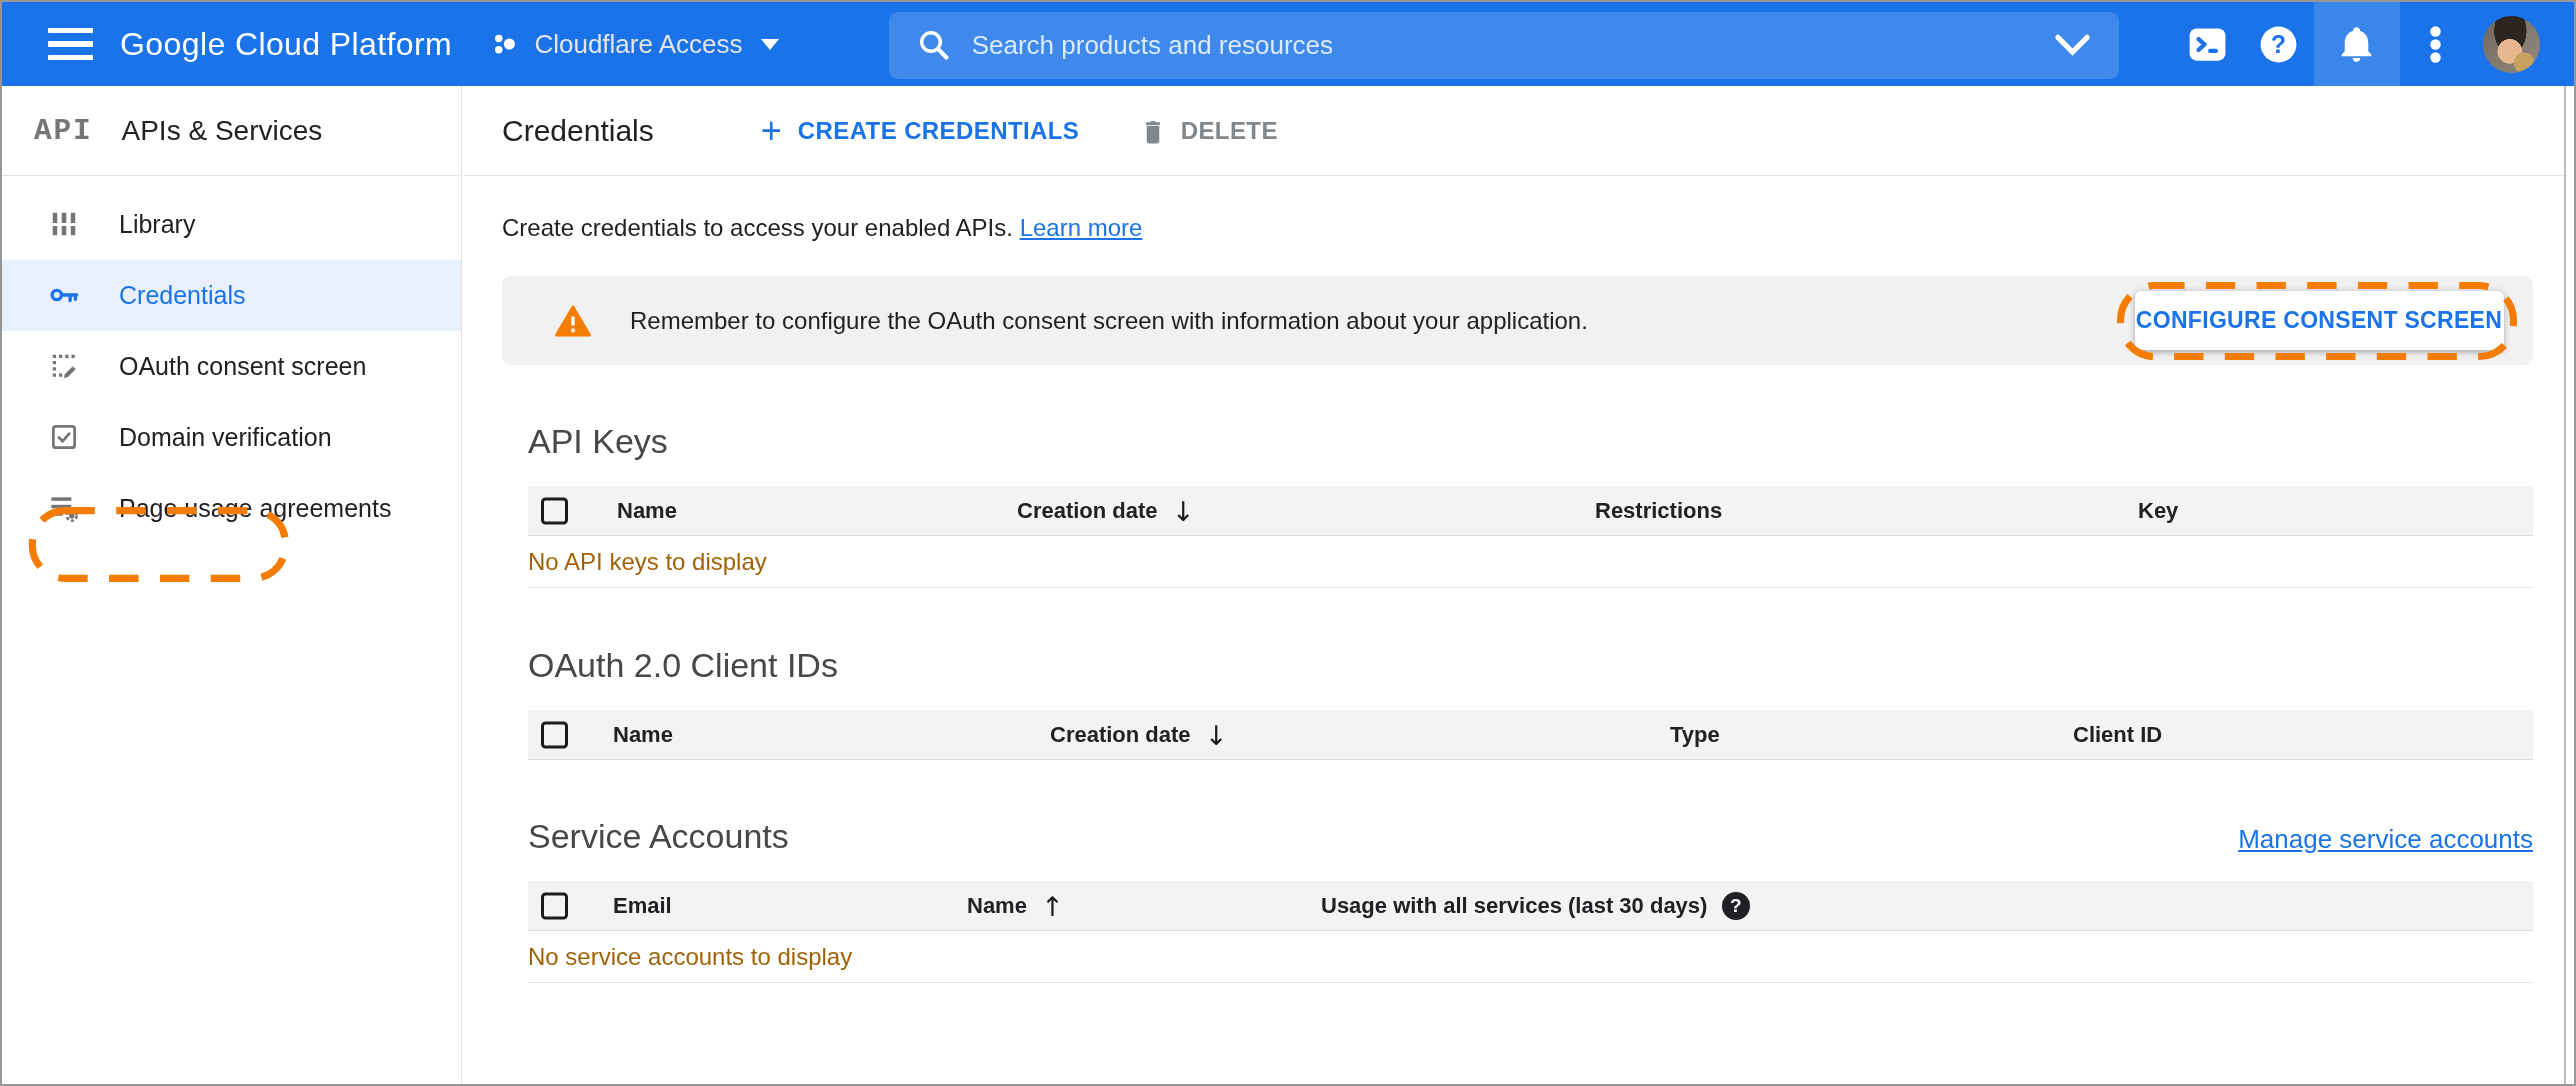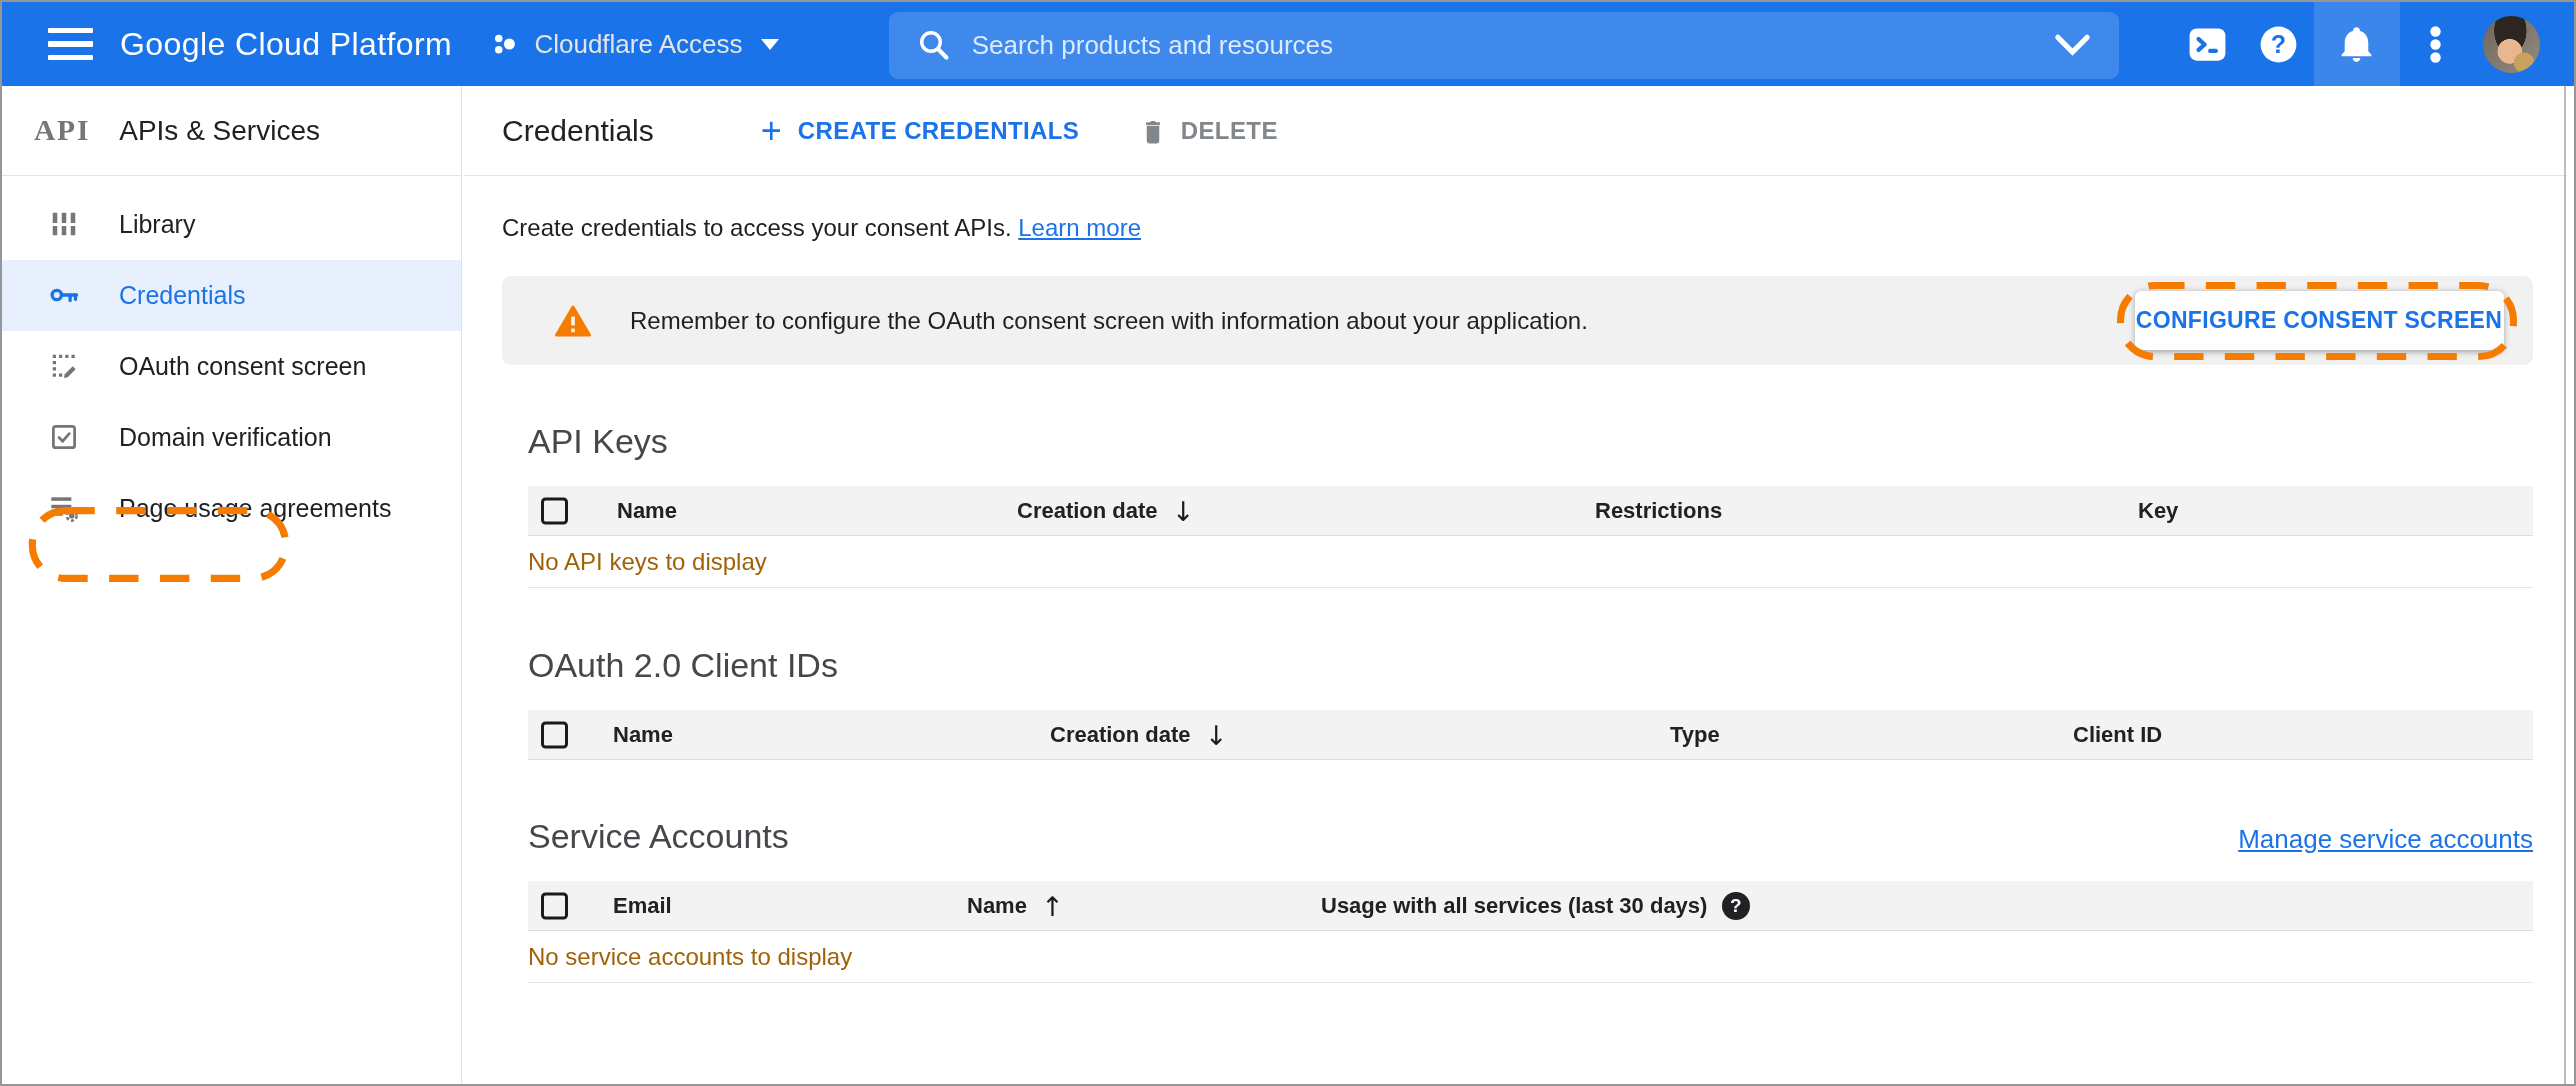--- a/index.html
+++ b/index.html
@@ -30,21 +30,21 @@
       linear-gradient(135deg, #6d655c, #958c80); }
 
   
   .content { position:absolute; left:0; top:84px; right:0; bottom:0; }
   .sidebar { position:absolute; left:0; top:0; width:460px; height:100%; border-right:1.8px solid #e2e2e2; background:#fff; }
   .main { position:absolute; left:462px; top:0; width:2103px; height:100%; background:#fff; }
   .edge-line { position:absolute; right:8px; top:84px; bottom:0; width:1.8px; background:#bdbdbd; }
 
   
   .side-head { height:90px; border-bottom:1.8px solid #e4e4e4; display:flex; align-items:center; }
-  .api-logo { margin-left:32px; font-family:Liberation Serif, serif; font-weight:bold; font-size:29.5px; color:#767676; letter-spacing:1.8px; }
+  .api-logo { margin-left:32px; font-family:Liberation Mono, monospace; font-weight:bold; font-size:29.5px; color:#767676; letter-spacing:1.8px; }
   .side-title { margin-left:29px; font-size:28px; color:#202124; }
   .side-nav { padding-top:12.5px; position:relative; }
   .side-item { position:relative; height:71px; display:flex; align-items:center; cursor:pointer; }
   .side-item .ic { position:absolute; left:46px; width:32px; height:32px; display:flex; align-items:center; justify-content:center; }
   .side-item .lbl { position:absolute; left:117px; font-size:25px; color:#202124; white-space:nowrap; }
   .side-item.selected { background:#e8f0fe; }
   .side-item.selected .lbl { color:#1a73e8; }
   .cred-annot { position:absolute; left:25px; top:329px; width:264px; height:79px; pointer-events:none; }
 
   
@@ -234,21 +234,21 @@
         </button>
         <button class="btn-delete">
           <svg width="30" height="32" viewBox="0 0 24 24">
             <path fill="#82878c" d="M7 20c0 1.1.9 2 2 2h6c1.1 0 2-.9 2-2V8H7zM17.5 5h-3.2l-1-1h-2.6l-1 1H6.5v2.3h11z"></path>
           </svg>
           <span class="t">DELETE</span>
         </button>
       </div>
 
       <div class="desc">
-        <span>Create credentials to access your consent APIs.</span>
+        <span>Create credentials to access your enabled APIs.</span>
         <a>Learn more</a>
       </div>
 
       <div class="banner">
         <svg class="warn" width="38" height="36" viewBox="0 0 24 22">
           <path d="M12 2L22.6 20H1.4z" fill="#f57c00" stroke="#f57c00" stroke-width="1.6" stroke-linejoin="round"></path>
           <rect x="10.9" y="8.2" width="2.2" height="5.6" fill="#fff"></rect>
             <rect x="10.9" y="15.8" width="2.2" height="2.3" fill="#fff"></rect>
         </svg>
         <span class="msg">Remember to configure the OAuth consent screen with information about your application.</span>

